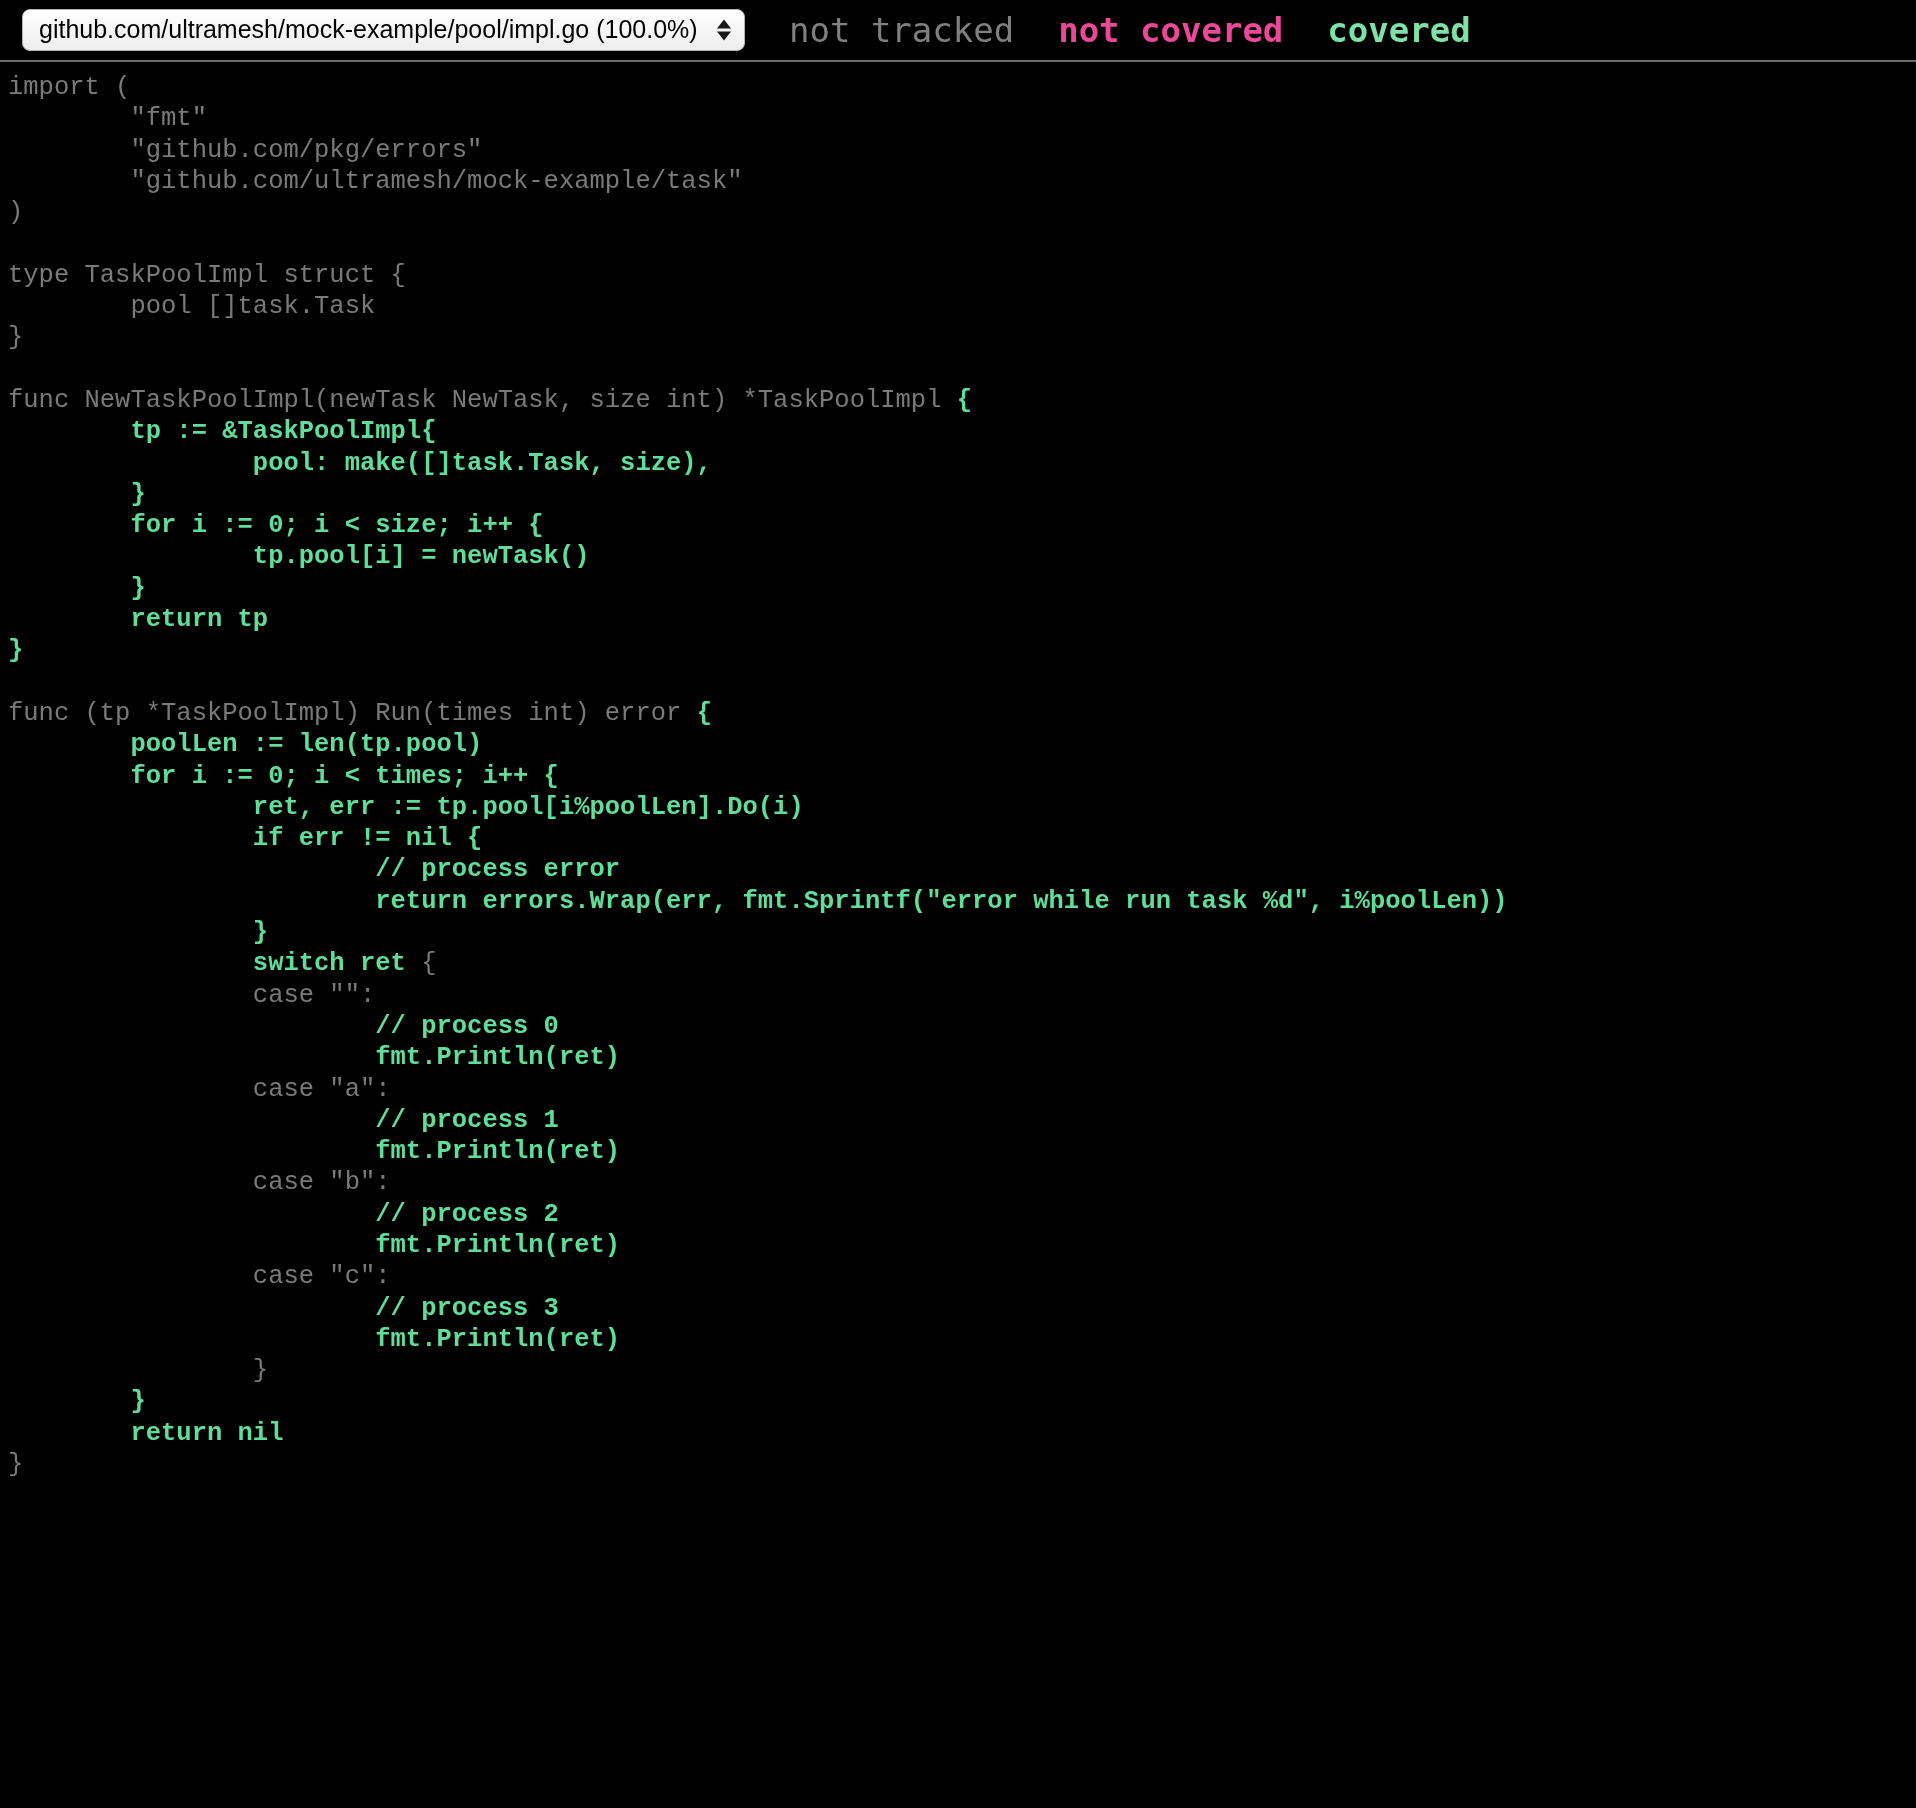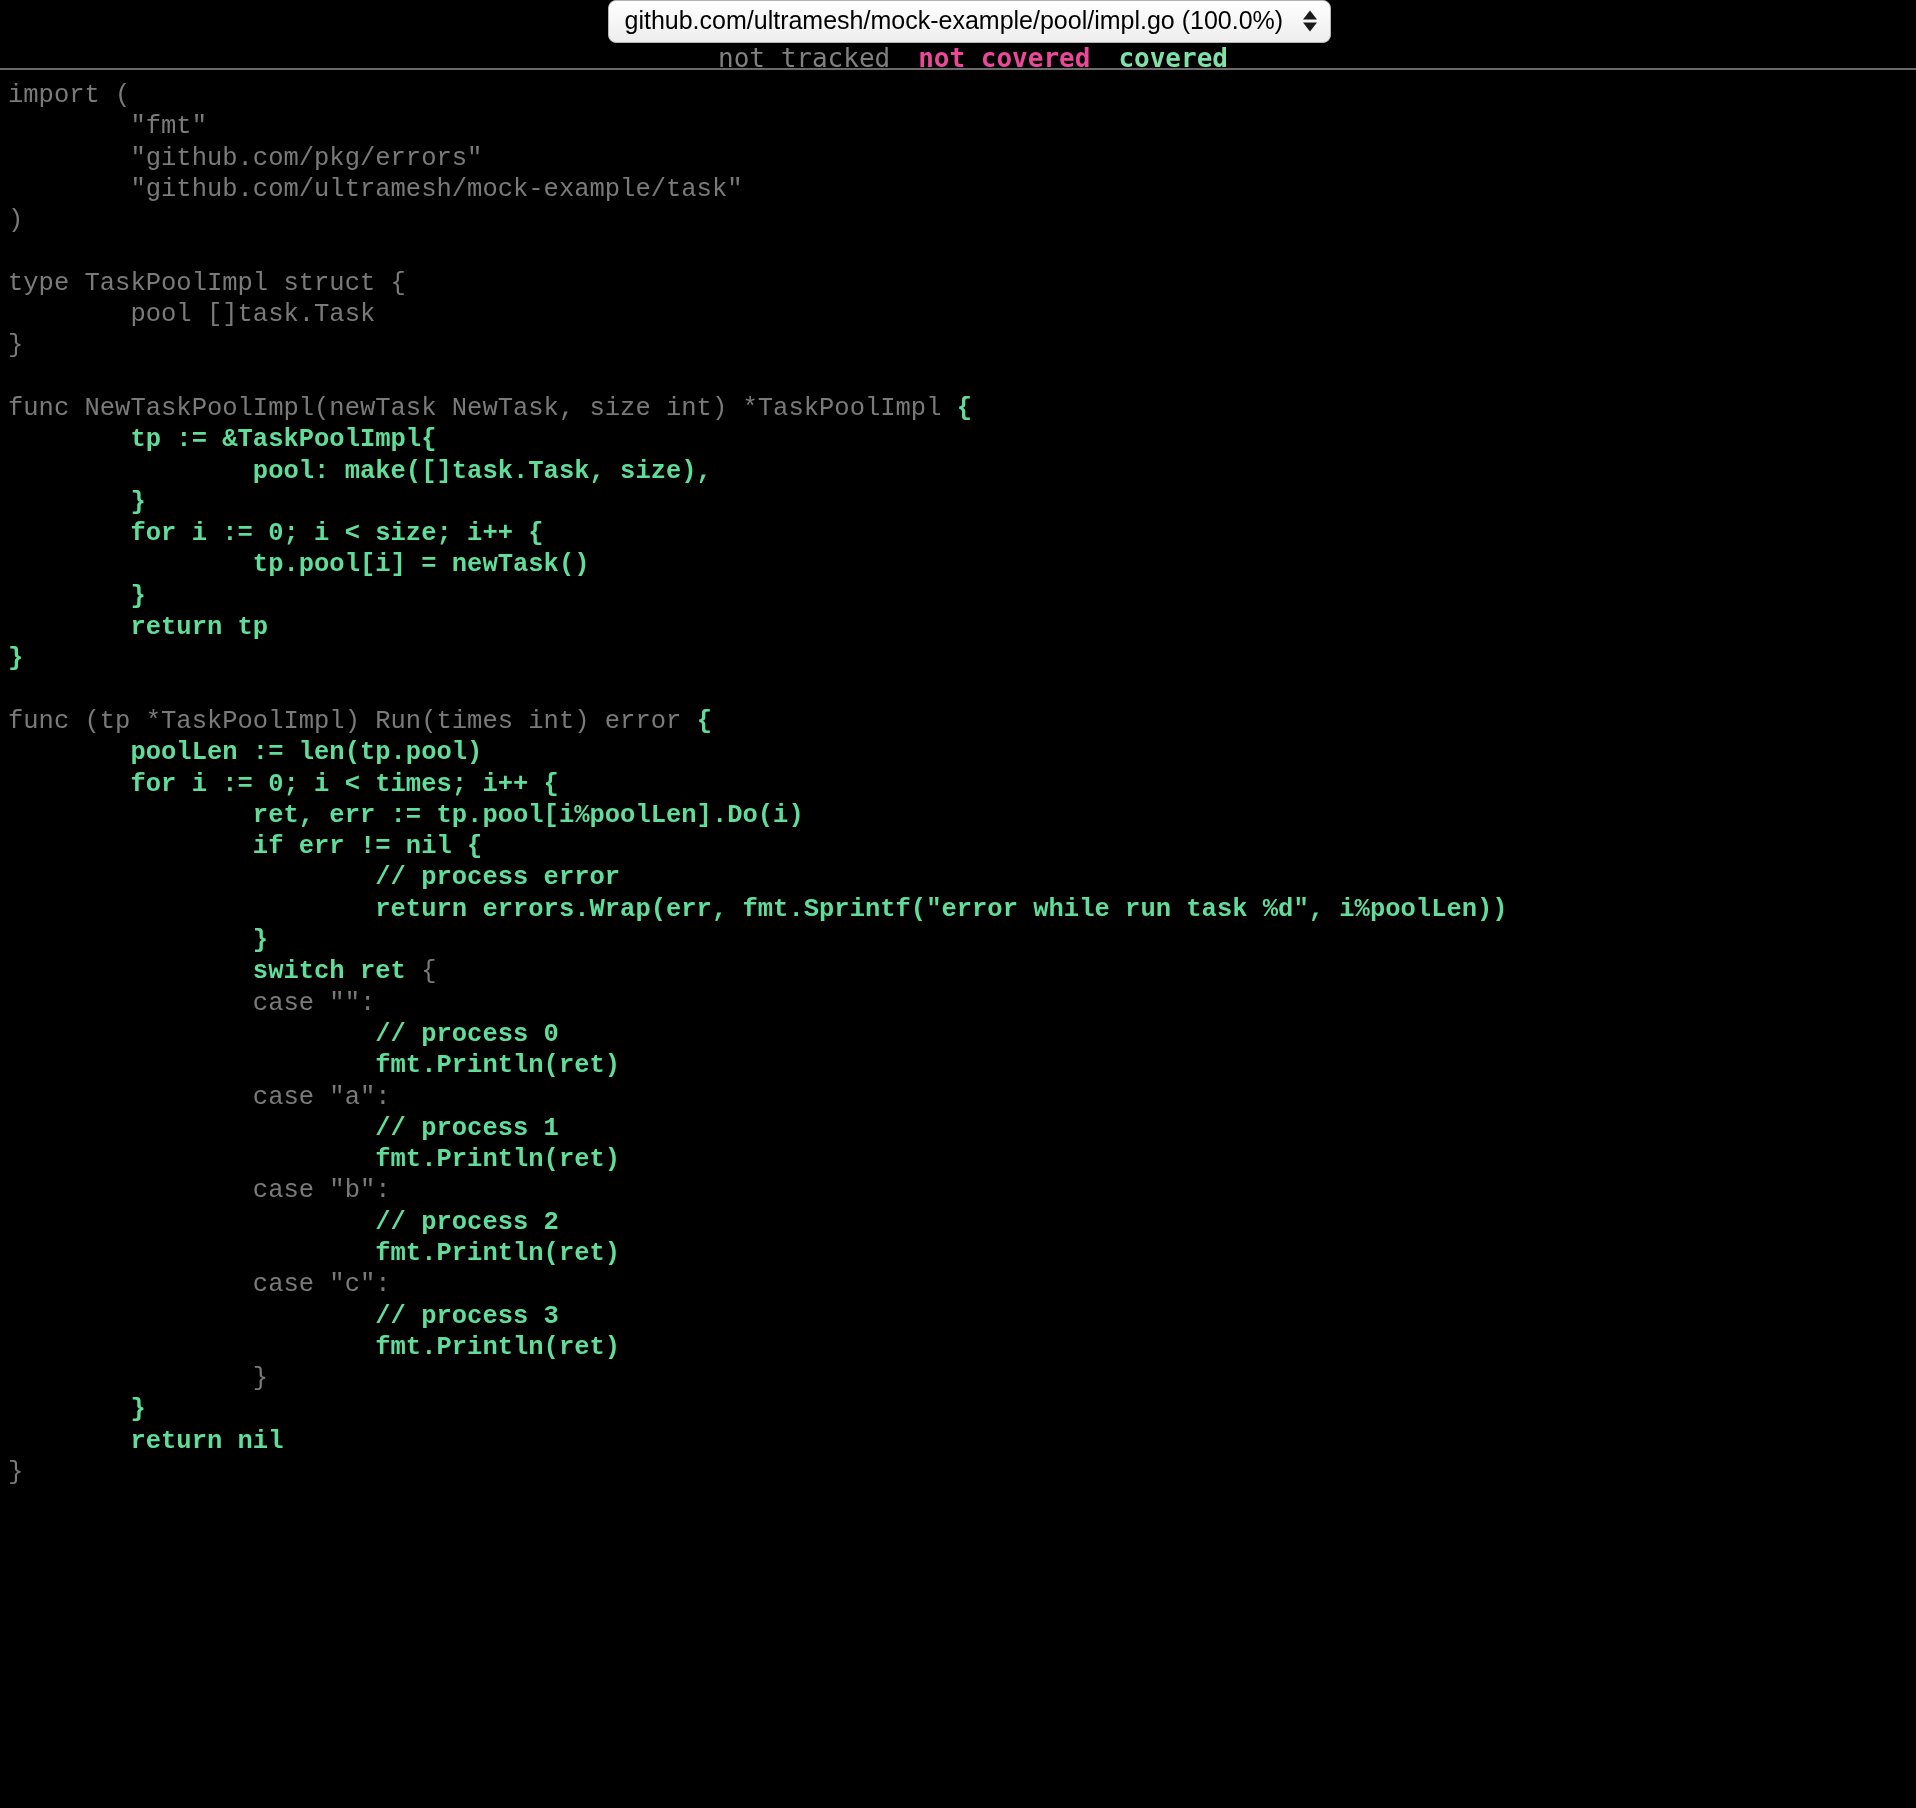--- a/index.html
+++ b/index.html
@@ -6,28 +6,27 @@
   html, body {
     margin: 0;
     padding: 0;
     background: #000000;
     width: 1916px;
     height: 1808px;
     overflow: hidden;
   }
   #topbar {
     background: #000000;
-    height: 70px;
+    height: 62px;
     padding: 0;
     border-bottom: 2px solid #6a6a6a;
     box-sizing: border-box;
     display: flex;
     align-items: center;
     width: 1916px;
-    flex-direction: column;
   }
   #nav {
     display: flex;
     align-items: center;
     padding-left: 22px;
     gap: 0;
   }
   #files {
     appearance: none;
     -webkit-appearance: none;
@@ -66,23 +65,23 @@
     height: 0;
     border-left: 7px solid transparent;
     border-right: 7px solid transparent;
   }
   .arrow-up { border-bottom: 9px solid #1a1a1a; }
   .arrow-down { border-top: 9px solid #1a1a1a; }
 
   #legend {
     display: flex;
     align-items: center;
-    gap: 0;
+    gap: 16px;
     font-family: "DejaVu Sans Mono", "Liberation Mono", monospace;
-    font-size: 26px;
+    font-size: 34px;
     margin-left: 30px;
     white-space: pre;
   }
   #legend .lg { padding: 0 14px; }
   .lg-untracked { color: #808080; }
   .lg-notcovered { color: #ec4899; font-weight: bold; }
   .lg-covered { color: #7ee2a8; font-weight: bold; }
 
   #content {
     font-family: Liberation Mono, monospace;

